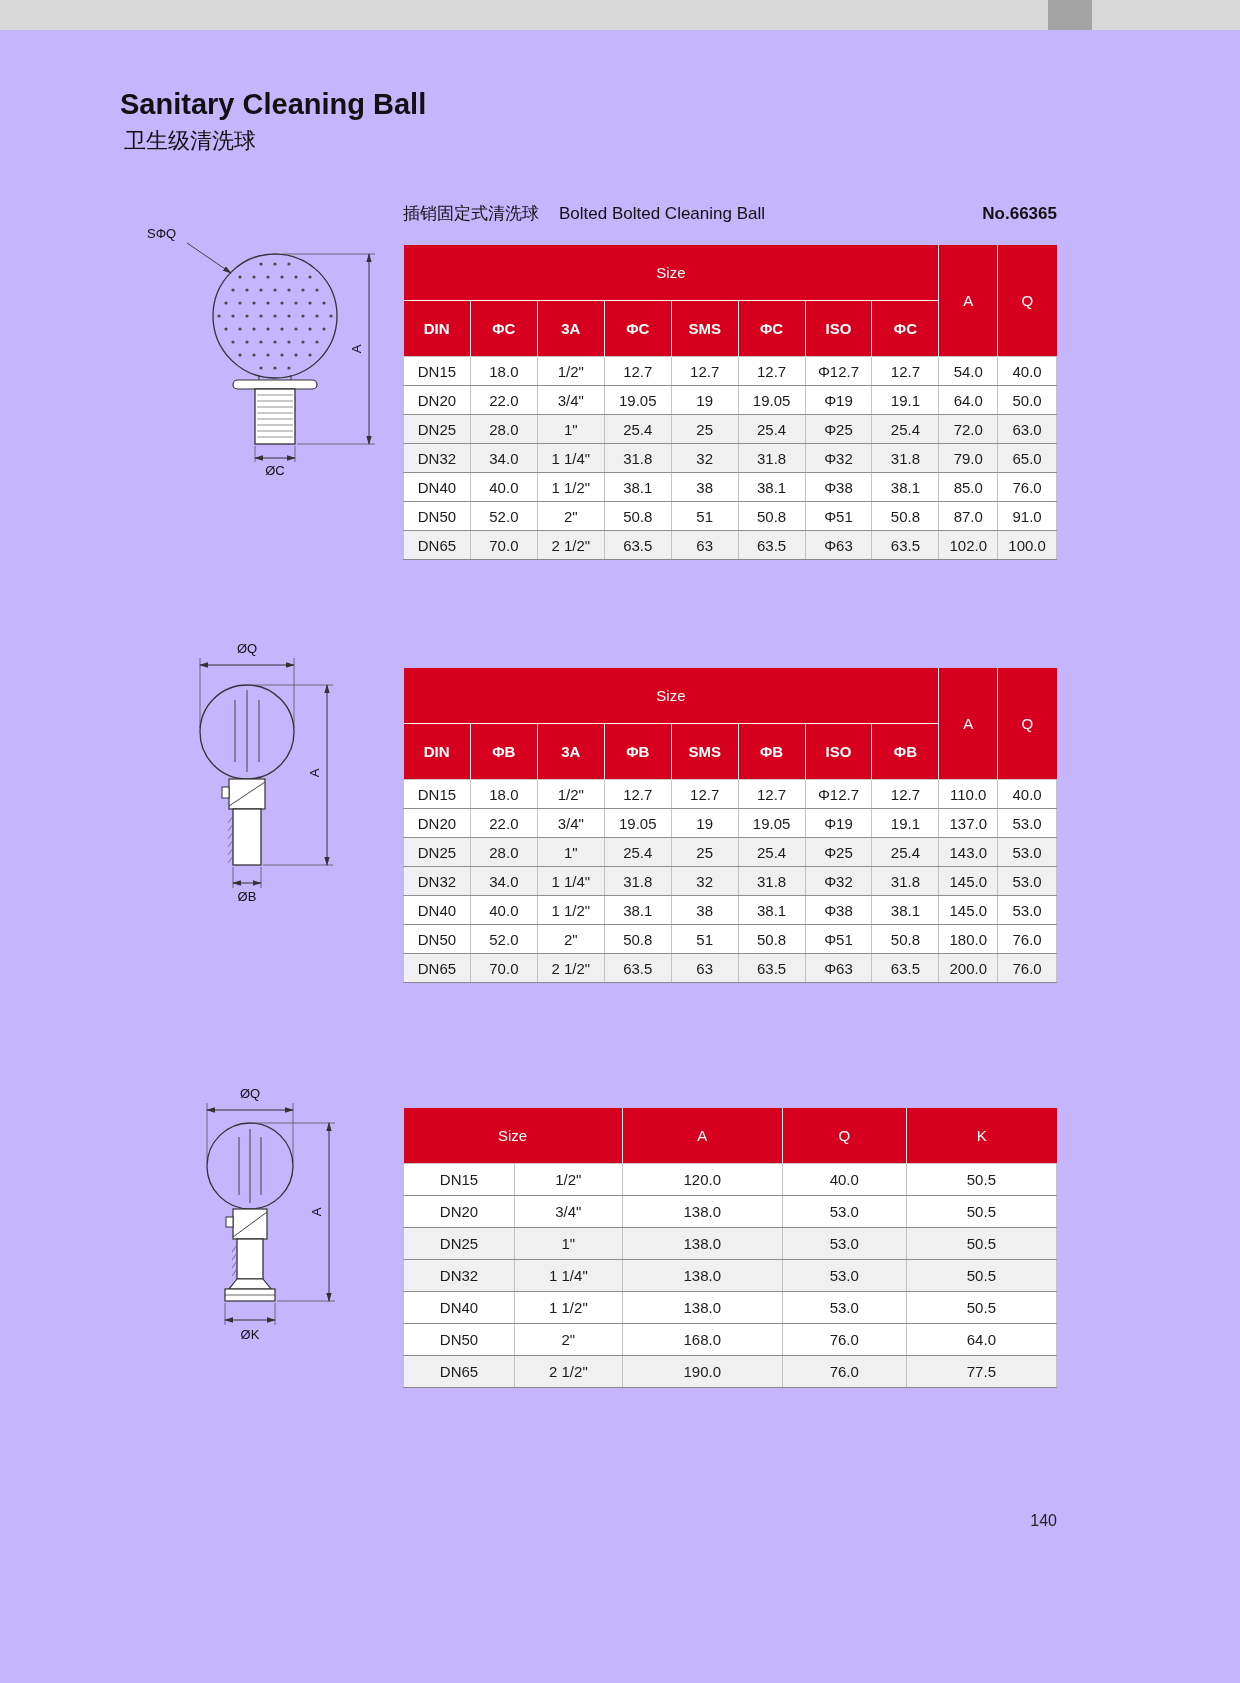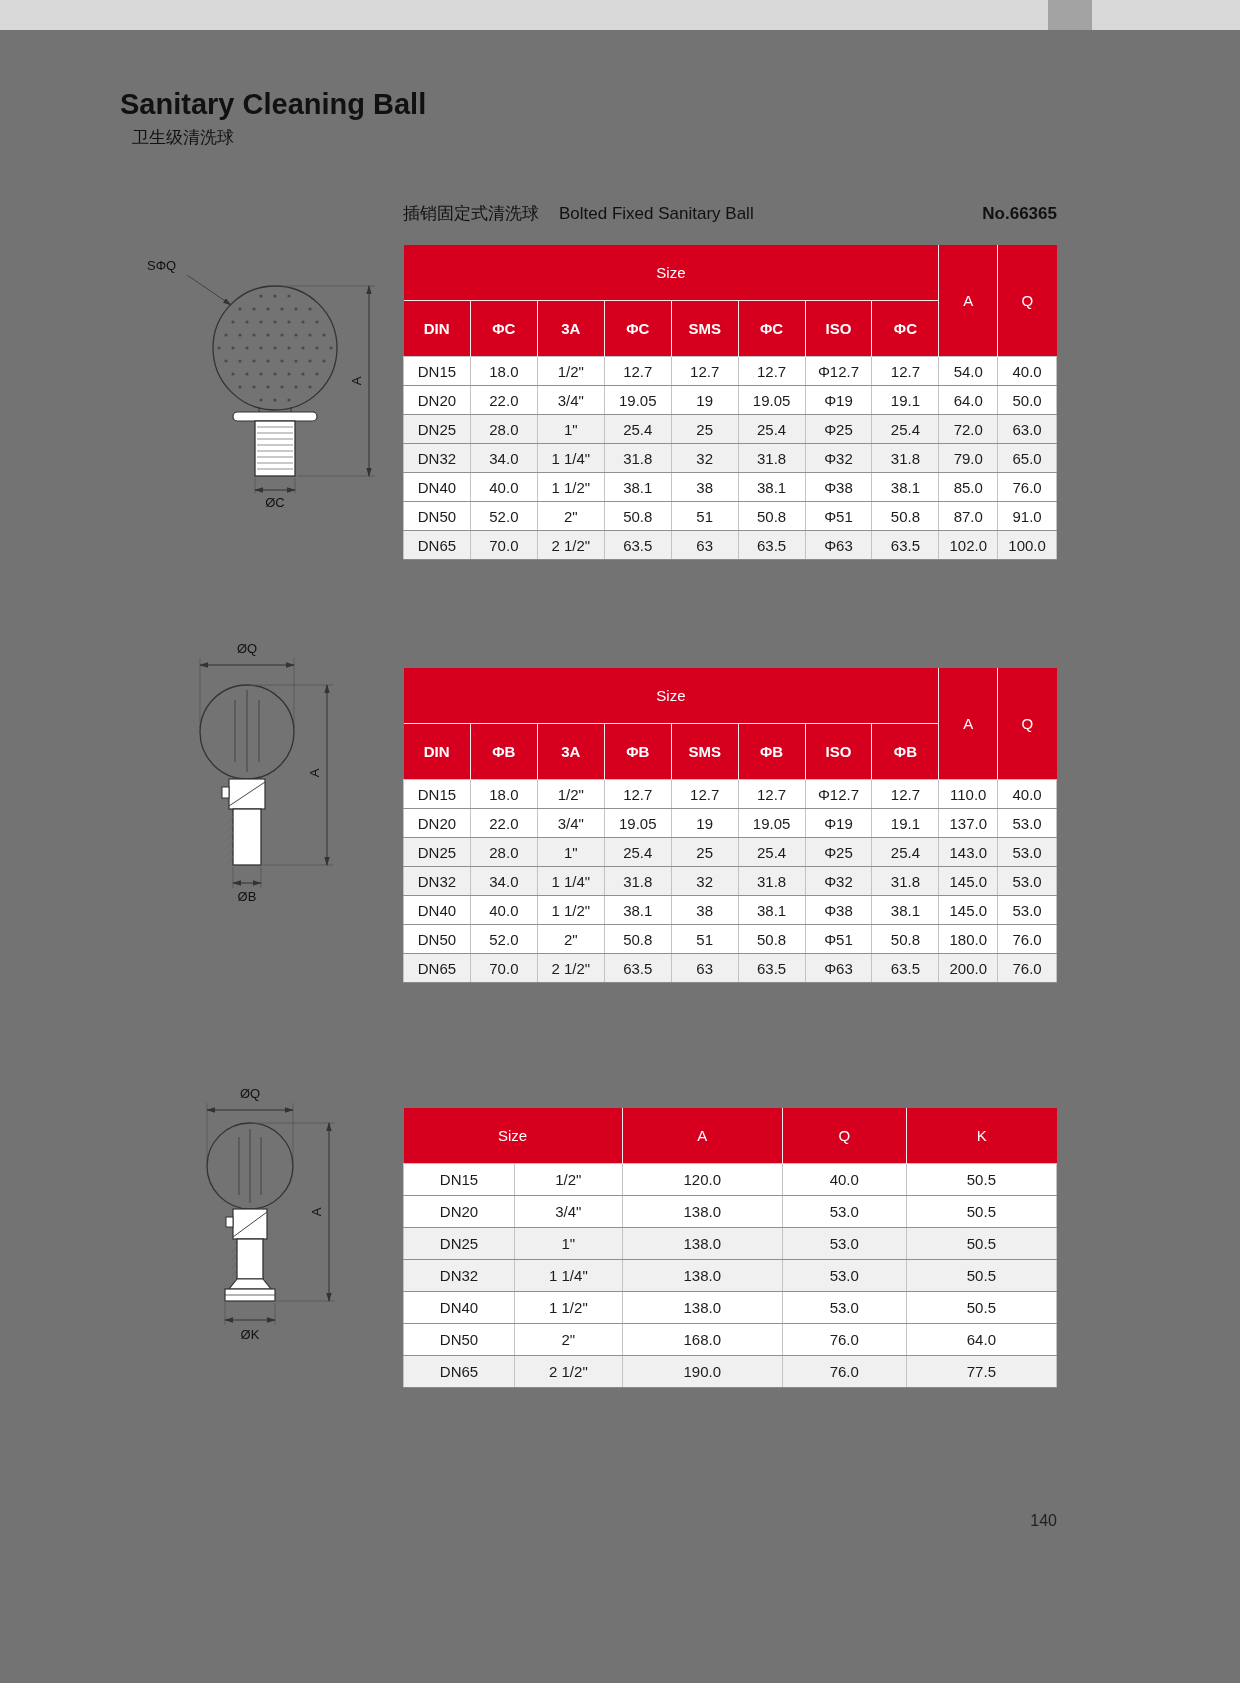--- a/index.html
+++ b/index.html
@@ -1,23 +1,23 @@
 <!DOCTYPE html>
 <html><head>
 <meta charset="utf-8">
 <style>
   html,body{margin:0;padding:0;background:#fff;}
   body{font-family:"Liberation Sans",sans-serif;}
-  .page{position:relative;width:1240px;height:1683px;background:#737373;overflow:hidden;}
+  .page{position:relative;width:1240px;height:1683px;background:#c4b5fd;overflow:hidden;}
 
   .topbar{position:absolute;left:0;top:0;width:1240px;height:30px;background:#d9d9d9;}
   .topbar-block{position:absolute;left:1048px;top:0;width:44px;height:30px;background:#a3a3a3;}
 
   .main-title{position:absolute;left:120px;top:88px;margin:0;font-size:29px;font-weight:bold;color:#111;}
-  .main-sub{position:absolute;left:132px;top:126px;font-size:17px;color:#111;}
+  .main-sub{position:absolute;left:124px;top:126px;font-size:22px;color:#111;}
 
   .sec-title{position:absolute;left:403px;width:654px;display:flex;align-items:baseline;font-size:17px;color:#111;}
   .sec-title .en{margin-left:20px;}
   .sec-title .no{margin-left:auto;font-weight:bold;}
 
   .tbl{position:absolute;left:403px;width:654px;}
   table.data-table{width:100%;border-collapse:collapse;table-layout:fixed;font-size:15px;color:#1c1c1c;}
   table.data-table thead th{background:#d6001e;color:#fff;font-weight:normal;height:31px;
     border-left:1.5px solid rgba(255,255,255,.92);padding:12px;text-align:center;vertical-align:middle;}
   table.data-table thead tr:first-child th:first-child{border-left:none;}
@@ -40,21 +40,21 @@
 
   <div class="topbar">
     <div class="topbar-block"></div>
   </div>
 
   <h1 class="main-title">Sanitary Cleaning Ball</h1>
   <div class="main-sub">卫生级清洗球</div>
 
   <div class="sec-title" style="top:202px;">
     <span class="cn">插销固定式清洗球</span>
-    <span class="en">Bolted Fixed Sanitary Ball</span>
+    <span class="en">Bolted Bolted Cleaning Ball</span>
     <span class="no">No.66365</span>
   </div>
   <div class="tbl" style="top:245px;" data-table="0">
       <table class="data-table">
         <colgroup>
           <col style="width: 10.25%;">
           <col style="width: 10.25%;">
           <col style="width: 10.25%;">
           <col style="width: 10.25%;">
           <col style="width: 10.25%;">
@@ -354,21 +354,21 @@
             <td>DN65</td>
             <td>2 1/2"</td>
             <td>190.0</td>
             <td>76.0</td>
             <td>77.5</td>
           </tr>
         </tbody>
       </table>
     </div>
 
-  <div class="diagram" style="left:135px;top:248px;width:260px;height:262px;">
+  <div class="diagram" style="left:135px;top:216px;width:260px;height:262px;">
     <svg width="260" height="262" viewBox="0 0 260 262">
       <defs>
         <marker id="ar1" viewBox="0 0 10 6" refX="9" refY="3" markerWidth="9" markerHeight="5.4" orient="auto-start-reverse">
           <path d="M0,0L10,3L0,6Z" fill="#333"></path>
         </marker>
       </defs>
       <text x="12" y="22">SΦQ</text>
       <line x1="52" y1="27" x2="96" y2="57" stroke="#444" stroke-width="1" marker-end="url(#ar1)"></line>
       <circle cx="140" cy="100" r="62" fill="none" stroke="#333" stroke-width="1.3"></circle>
       <g>

